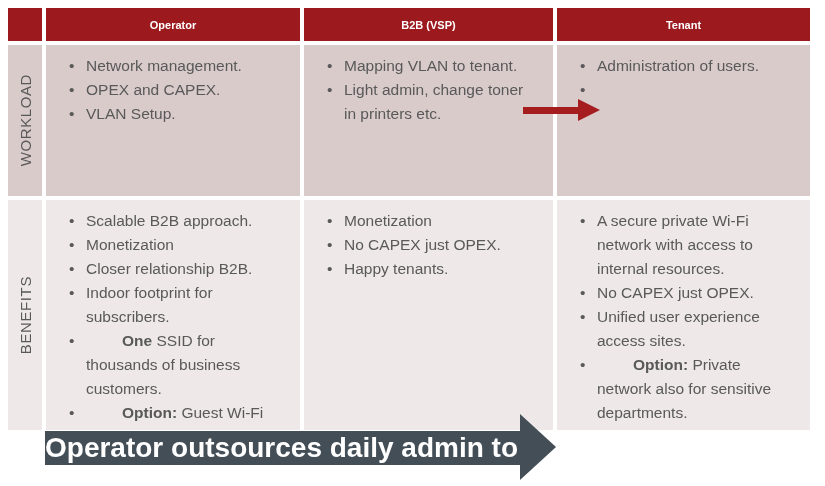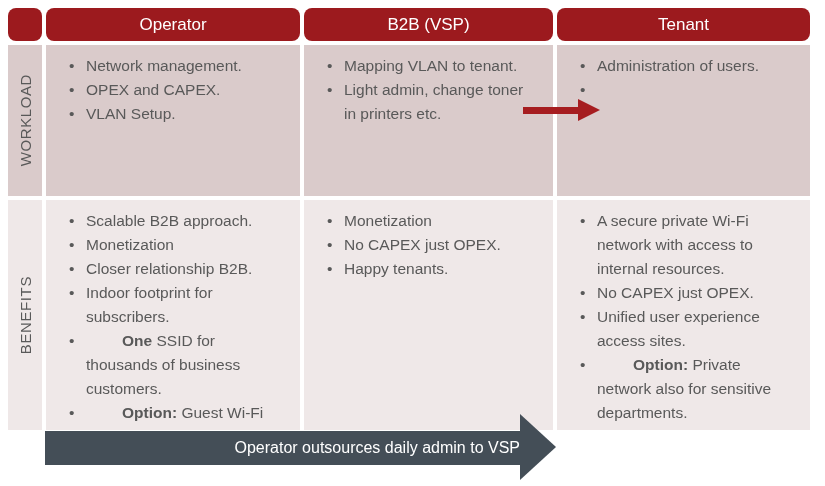--- a/index.html
+++ b/index.html
@@ -10,22 +10,22 @@
   .grid{
     position:absolute;left:8px;top:8px;
     display:grid;
     grid-template-columns:34px 254px 249px 253px;
     grid-template-rows:33px 151px 230px;
     gap:4px;
   }
   .cell{box-sizing:border-box;}
   .hdr{
     background:var(--header-bg);
-    color:#fff;font-weight:normal;font-size:17px;
-    display:flex;align-items:center;justify-content:center;border-radius:8px;
+    color:#fff;font-weight:bold;font-size:11px;
+    display:flex;align-items:center;justify-content:center;
   }
   .labelcell{
     display:flex;align-items:center;justify-content:center;
   }
   .row-workload{background:var(--workload-bg);}
   .row-benefits{background:var(--benefits-bg);}
   .vtext{
     writing-mode:vertical-rl;transform:rotate(180deg);
     color:var(--text-col);font-size:15px;letter-spacing:0.6px;
   }
@@ -47,21 +47,21 @@
     border-left:22px solid var(--arrow-red);
   }
   
   .banner{
     position:absolute;left:45px;top:431px;width:475px;height:34px;
     background:var(--banner-bg);
     display:flex;align-items:center;overflow:visible;
   }
   .banner .txt{
     display:block;width:511px;text-align:right;
-    color:#fff;font-size:16px;font-weight:400;white-space:nowrap;
+    color:#fff;font-size:28px;font-weight:700;white-space:nowrap;
   }
   .banner-head{
     position:absolute;left:520px;top:414px;width:0;height:0;
     border-top:33px solid transparent;border-bottom:33px solid transparent;
     border-left:36px solid var(--banner-bg);
   }
 </style>
 </head>
 <body>
 

